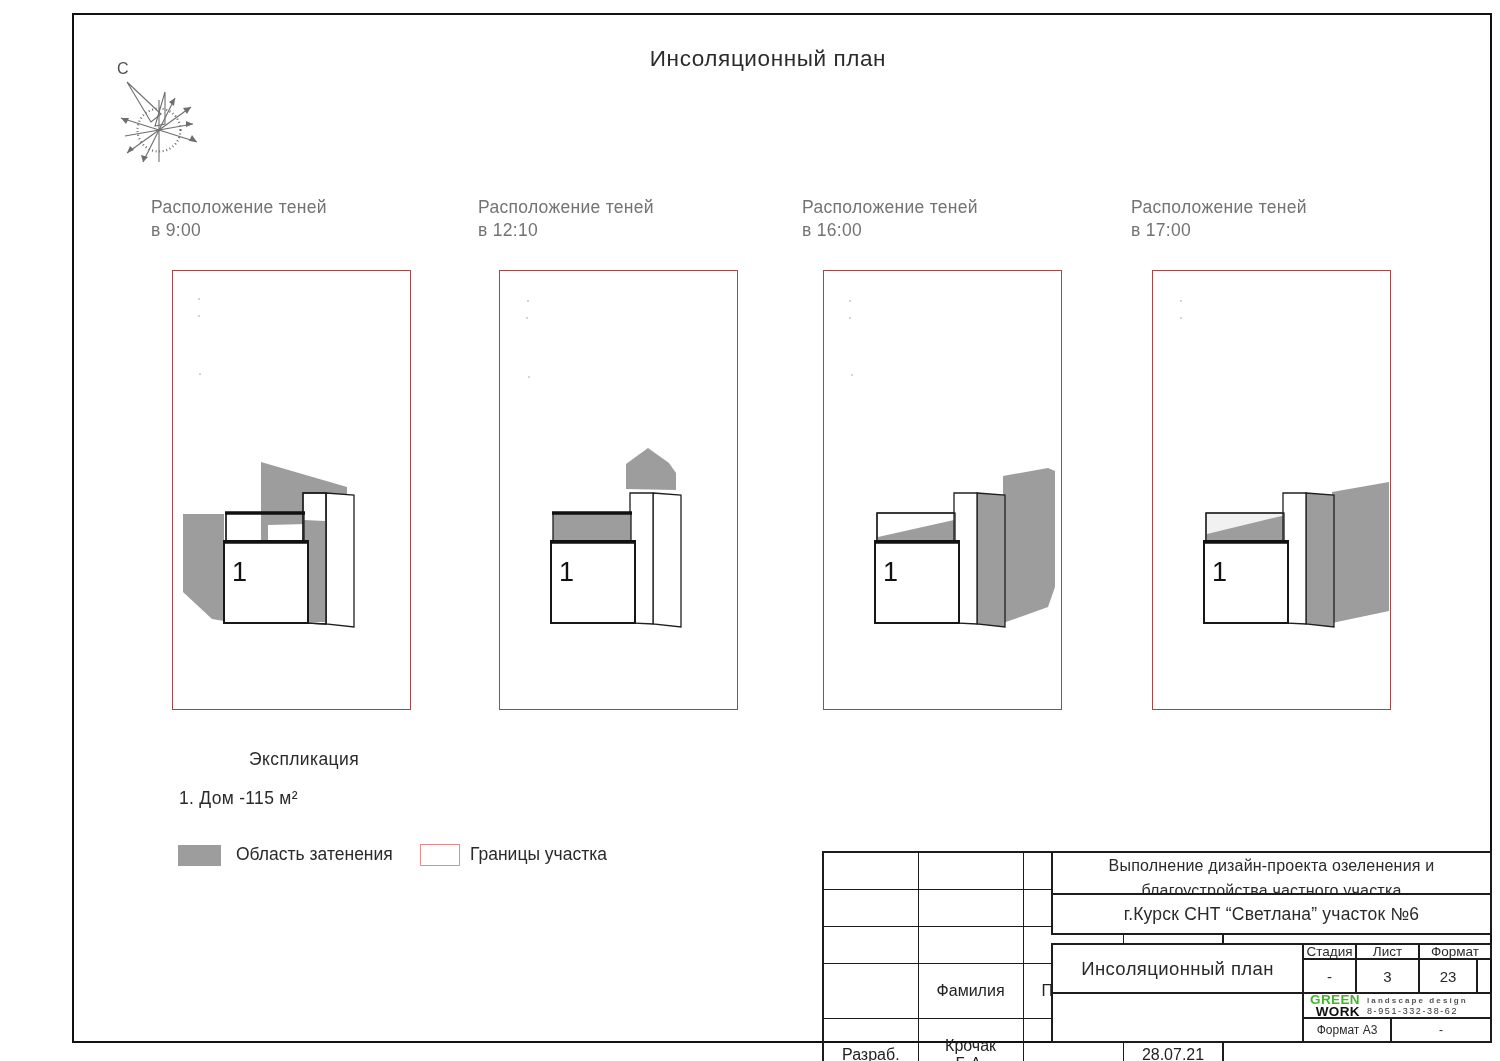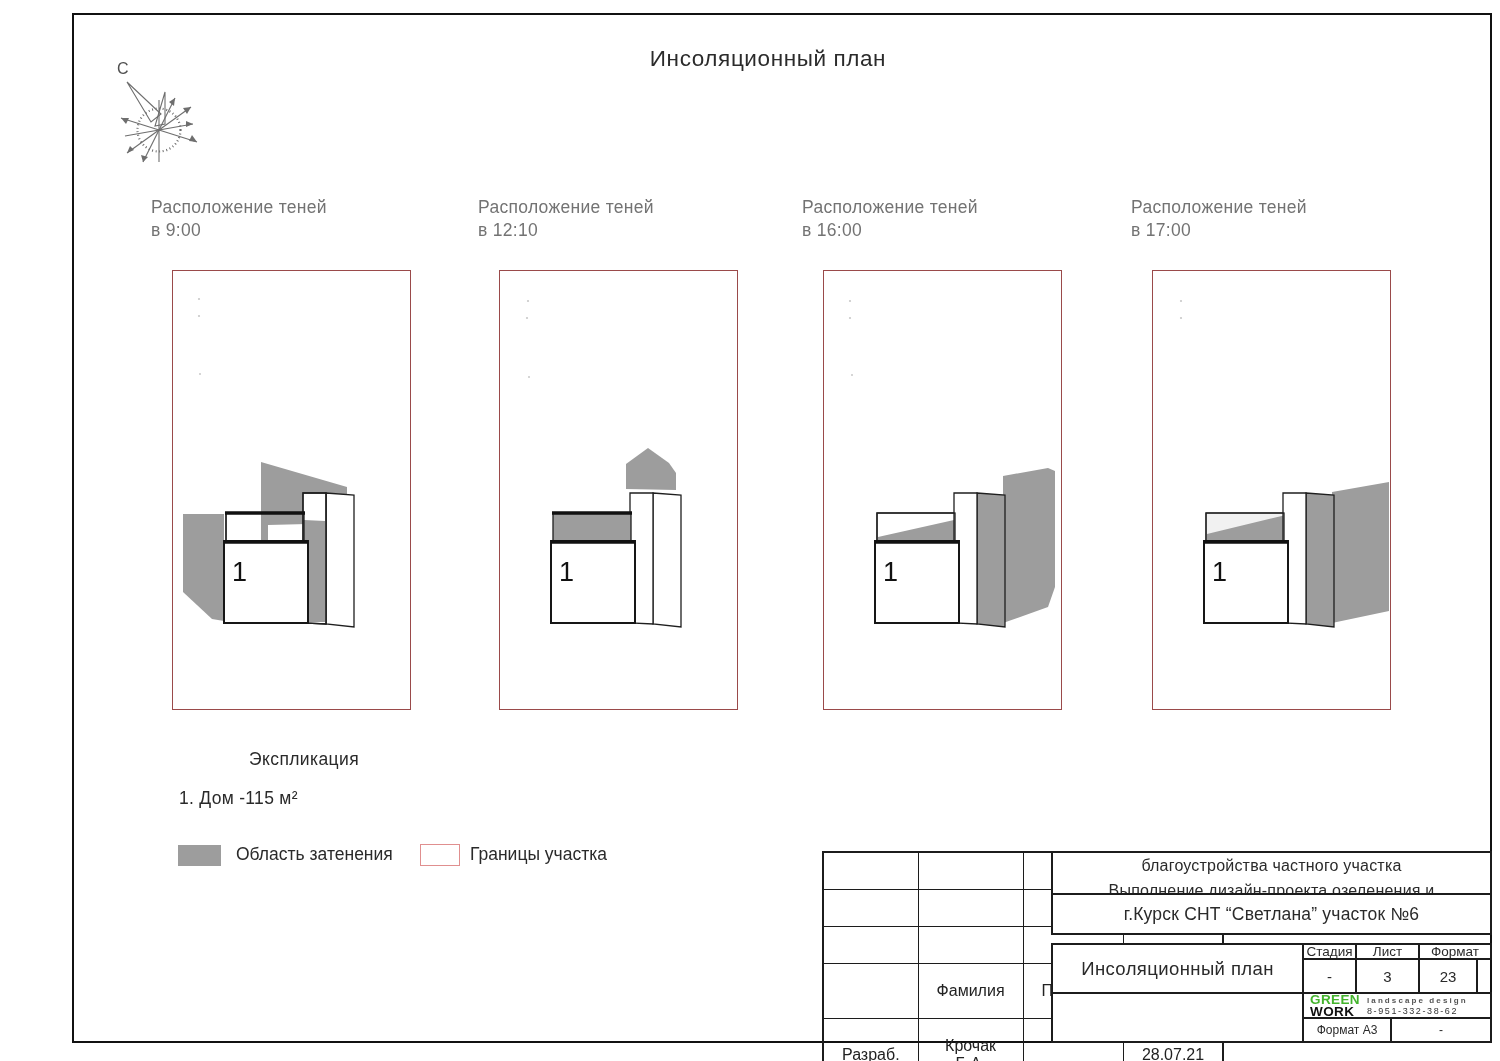--- a/index.html
+++ b/index.html
@@ -48,21 +48,21 @@
   .hd-small{font-size:12px;}
   .dt-small{font-size:8px;}
   .proj-cell{font-size:16px;line-height:1.55;letter-spacing:.2px;}
   .obj-cell{font-size:17.5px;letter-spacing:.2px;}
   .draw-cell{font-size:18.5px;letter-spacing:.4px;}
   .slh{font-size:13.5px;}
   .slv{font-size:15px;}
   .fmt{font-size:12px;}
   .logo-cell{justify-content:flex-start;padding-left:6px;gap:7px;}
   .logo-stack{display:flex;flex-direction:column;line-height:11.5px;font-weight:700;
-              font-size:13.5px;letter-spacing:.4px;text-align:left;}
+              font-size:13.5px;letter-spacing:.4px;text-align:right;}
   .logo-green{color:var(--logo-green);}
   .logo-work{color:#101010;}
   .logo-right{display:flex;flex-direction:column;text-align:left;line-height:11px;}
   .logo-tagline{font-size:8px;letter-spacing:2.1px;color:#555;font-weight:bold;}
   .logo-phone{font-size:9px;letter-spacing:1.6px;color:#333;}
 </style>
 </head>
 <body>
 
 <div id="canvas">
@@ -254,22 +254,22 @@
           <td></td>
           <td></td>
           <td></td>
           <td></td>
         </tr>
   </tbody>
     </table>
 
   <div class="tb-cell proj-cell" style="left:1051px;top:851px;width:441px;height:56px;">
     <div>
+        <div>Выполнение дизайн-проекта озеленения и</div>
         <div>благоустройства частного участка</div>
-        <div>Выполнение дизайн-проекта озеленения и</div>
       </div>
   </div>
   <div class="tb-cell obj-cell" style="left:1051px;top:865px;width:441px;height:42px;margin-top:28px;">г.Курск СНТ “Светлана” участок №6</div>
   <div class="tb-cell draw-cell" style="left:1051px;top:943px;width:253px;height:51px;">Инсоляционный план</div>
 
   <div class="tb-cell slh" style="left:1302px;top:943px;width:55px;height:17px;">Стадия</div>
   <div class="tb-cell slh" style="left:1355px;top:943px;width:65px;height:17px;">Лист</div>
   <div class="tb-cell slh" style="left:1418px;top:943px;width:74px;height:17px;">Формат</div>
   <div class="tb-cell slv" style="left:1302px;top:958px;width:55px;height:36px;">-</div>
   <div class="tb-cell slv" style="left:1355px;top:958px;width:65px;height:36px;">3</div>

